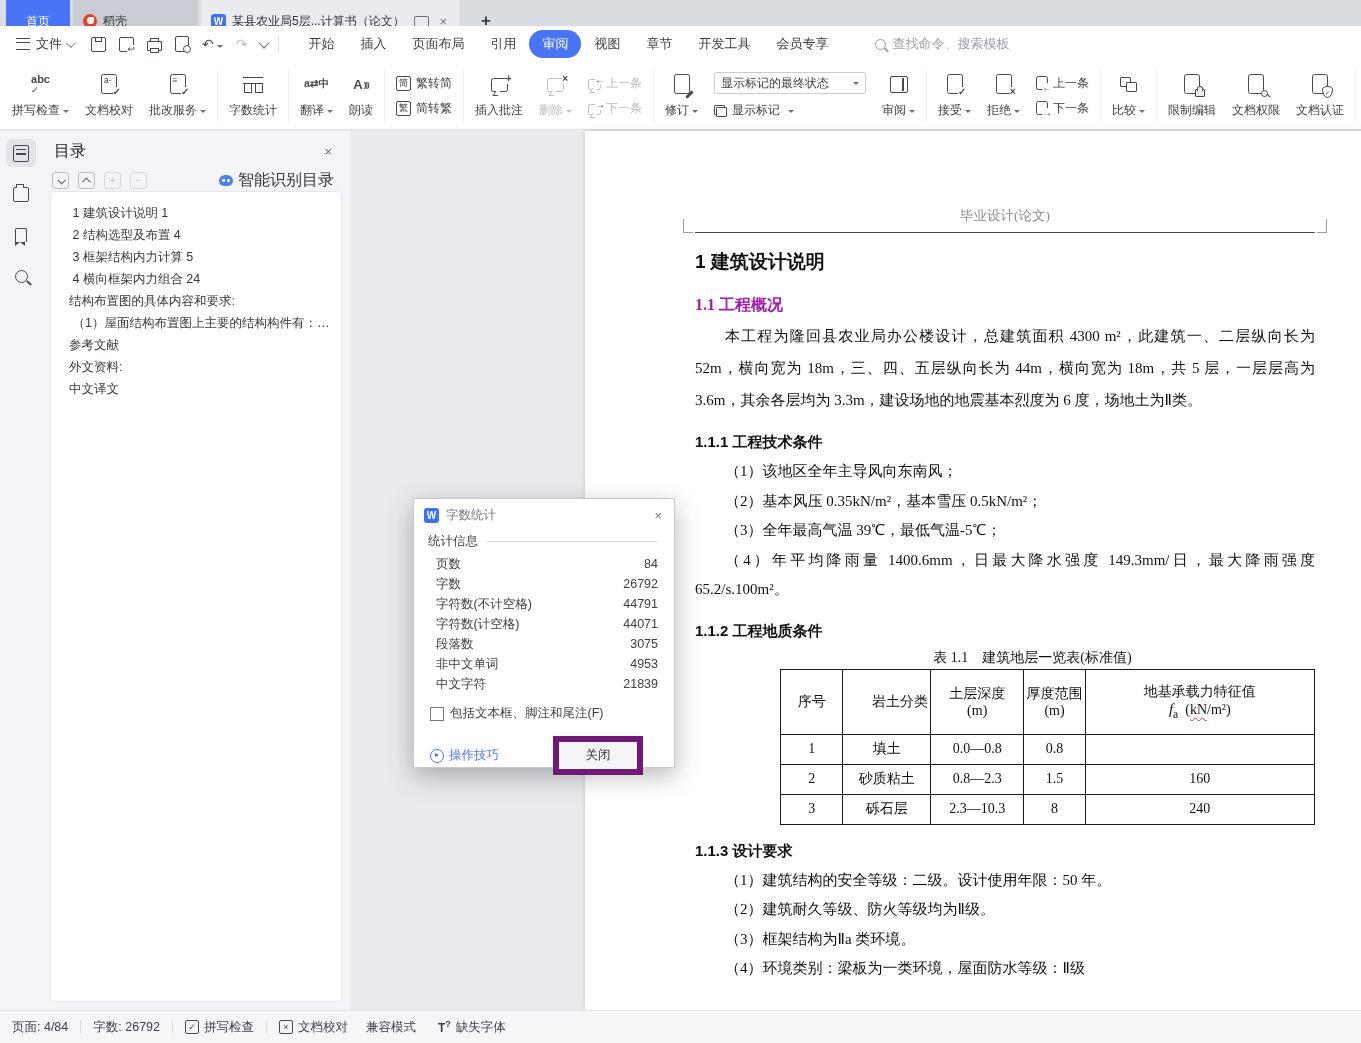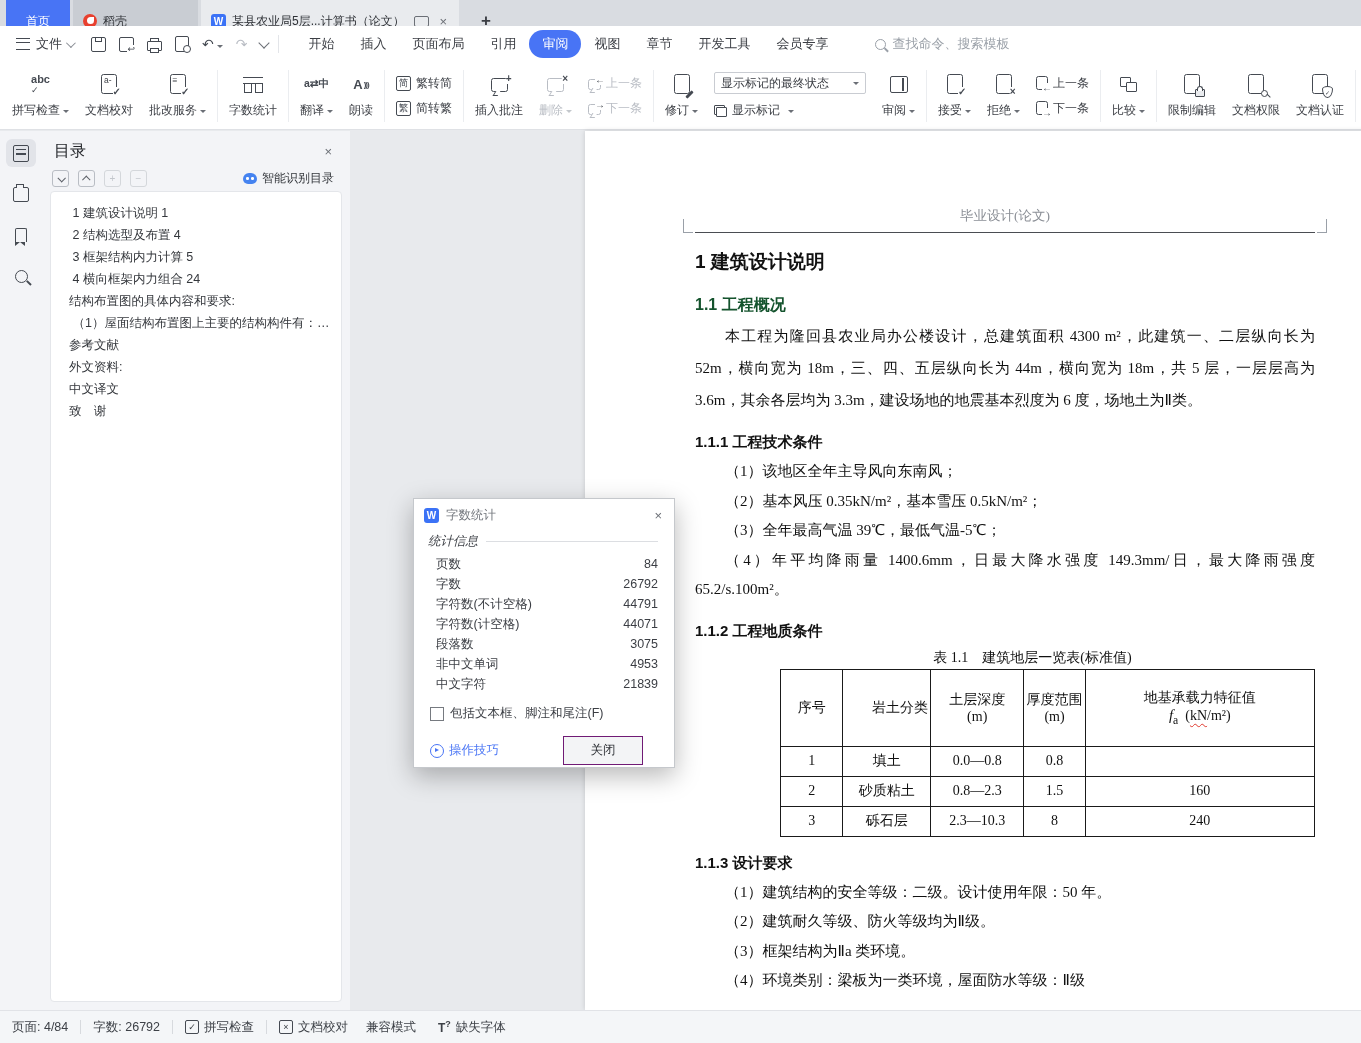--- a/index.html
+++ b/index.html
@@ -104,65 +104,65 @@
   .i-search2::after{content:"";position:absolute;width:6px;height:1.7px;background:#454a52;transform:rotate(45deg);right:-5px;bottom:-2px;}
   .tocpanel{position:absolute;left:42px;top:0;right:2px;bottom:0;}
   .toc-head{display:flex;align-items:center;justify-content:space-between;padding:10px 14px 2px 12px;}
   .toc-title{font-size:16px;color:#24262b;}
   .toc-tools{display:flex;align-items:center;padding:6px 14px 8px 10px;}
   .tt-btn{width:15px;height:15px;border:1px solid #b9bdc4;border-radius:3px;margin-right:9px;display:flex;align-items:center;justify-content:center;font-size:10px;color:#5d6168;background:#f3f4f7;}
   .tt-btn.lt{color:#c3c7cc;border-color:#d4d7db;}
   .tt-chev{width:5px;height:5px;border-right:1.3px solid #5d6168;border-bottom:1.3px solid #5d6168;}
   .tt-chev.up{transform:rotate(-135deg) translateY(-1px);}
   .tt-chev.dn{transform:rotate(45deg) translateY(-1px);}
-  .smart{margin-left:auto;display:flex;align-items:center;gap:5px;font-size:12px;color:#34373c;}
+  .smart{margin-left:auto;display:flex;align-items:center;gap:5px;font-size:16px;color:#34373c;}
   .ai-ic{width:14px;height:11px;background:#4583f0;border-radius:6px 6px 5px 5px;position:relative;}
   .ai-ic::after{content:"";position:absolute;left:3px;top:4px;width:2.5px;height:2.5px;border-radius:50%;background:#fff;box-shadow:5px 0 0 #fff;}
   .toc-card{position:absolute;left:8px;right:6px;top:60px;bottom:8px;background:#fff;border:1px solid #e4e6ea;border-radius:4px;padding:10px 6px;box-sizing:border-box;overflow:hidden;}
   .toc-item{font-size:12.5px;color:#34373c;line-height:22px;white-space:pre;overflow:hidden;text-overflow:ellipsis;padding-left:12px;}
   
   .docarea{position:absolute;left:350px;top:131px;right:0;bottom:33px;background:#e8eaed;}
   .page{position:absolute;left:235px;top:0;width:800px;bottom:0;background:#fff;box-shadow:0 0 5px rgba(0,0,0,.15);}
   .page-inner{padding:76px 70px 0 110px;}
   .doc-header{position:relative;text-align:center;color:#8b8f96;font-size:13.5px;font-family:"Liberation Serif",serif;
               padding-bottom:7px;border-bottom:1.2px solid #4a4d52;}
   .mark{position:absolute;bottom:-1px;width:9px;height:13px;border-bottom:1px solid #9aa0a8;}
   .mark.l{left:-12px;border-left:1px solid #9aa0a8;}
   .mark.r{right:-12px;border-right:1px solid #9aa0a8;}
   .dh1{font-size:19px;font-weight:bold;color:#111;margin:16px 0 2px;font-family:"Liberation Sans",sans-serif;}
-  .dh2{font-size:16px;font-weight:bold;color:#14532d;margin:20px 0 4px;font-family:Liberation Sans, sans-serif;}
+  .dh2{font-size:16px;font-weight:bold;color:#a21caf;margin:20px 0 4px;font-family:Liberation Serif, serif;}
   .dh3{font-size:15px;font-weight:bold;color:#111;margin:17px 0 5px;font-family:"Liberation Sans",sans-serif;}
   .para{font-family:"Liberation Serif",serif;font-size:15px;line-height:32px;text-align:justify;text-indent:2em;color:#111;margin:4px 0;}
   .item{font-family:"Liberation Serif",serif;font-size:15px;line-height:29.5px;text-align:justify;text-indent:2em;color:#111;}
   .tbl-cap{font-family:"Liberation Serif",serif;font-size:14px;color:#111;text-align:center;width:505px;margin:8px 0 2px 85px;}
   .gtable{border-collapse:collapse;margin-left:85px;font-family:"Liberation Serif",serif;font-size:14px;color:#111;text-align:center;}
   .gtable td,.gtable th{border:1px solid #1a1a1a;font-weight:normal;padding:0 2px;}
   .gtable th{height:60px;}
   .gtable td{height:29px;}
   .c1{width:38px;}.c2{width:84px;text-align:right;}.c3{width:90px;}.c4{width:57px;}.c5{width:228px;}
-  .th-seq{line-height:24px;word-break:break-all;padding:8px 12px !important;}
+  .th-seq{line-height:24px;word-break:break-all;padding:2px 12px !important;}
   .fa-sym{font-style:italic;font-size:15px;}
   .kn-wavy{text-decoration:underline wavy #e03a2f;text-decoration-thickness:1px;text-underline-offset:3px;}
   
   .dialog{position:absolute;left:413px;top:498px;width:262px;height:270px;background:#fff;border:1px solid #c5c8cc;
           box-shadow:0 8px 24px rgba(0,0,0,.28);z-index:50;box-sizing:border-box;}
   .dlg-title{height:32px;display:flex;align-items:center;padding:0 10px;gap:7px;}
   .dlg-title .t{font-size:12.5px;color:#75797f;flex:1;}
   .dlg-body{padding:2px 16px 0 14px;}
-  .dlg-sec{display:flex;align-items:center;font-size:12.5px;color:#3b3e44;font-style:italic;}
+  .dlg-sec{display:flex;align-items:center;font-size:12.5px;color:#3b3e44;}
   .dlg-sec .rule{flex:1;border-top:1px solid #dcdee2;margin-left:8px;}
   .stat-row{display:flex;justify-content:space-between;font-size:12.5px;color:#3b3e44;line-height:20px;padding-left:8px;}
   .stats{margin-top:4px;}
   .cbx-row{display:flex;align-items:center;gap:6px;margin:11px 0 0 2px;font-size:12.5px;color:#3b3e44;}
   .cbx{width:12px;height:12px;border:1.2px solid #767a80;background:#fff;flex:none;}
   .dlg-foot{display:flex;align-items:center;justify-content:space-between;margin:14px 15px 0 2px;}
   .tips{display:flex;align-items:center;gap:5px;color:#4874f5;font-size:12.5px;}
   .play-ic{width:12px;height:12px;border:1.2px solid #4874f5;border-radius:50%;position:relative;}
   .play-ic::after{content:"";position:absolute;left:4px;top:3px;border-left:4px solid #4874f5;border-top:2.6px solid transparent;border-bottom:2.6px solid transparent;}
-  .btn-close{width:78px;height:27px;background:#f3f4f6;border:1px solid #701a75;font-size:12.5px;color:#2f3237;
+  .btn-close{width:78px;height:27px;background:#f3f4f6;border:6px solid #701a75;font-size:12.5px;color:#2f3237;
              display:flex;align-items:center;justify-content:center;}
   
   .statusbar{position:absolute;left:0;bottom:0;width:100%;height:33px;background:#f4f6f8;border-top:1px solid #e1e3e7;
              display:flex;align-items:center;font-size:12.5px;color:#3d4147;padding-left:12px;box-sizing:border-box;gap:12px;}
   .sdiv{width:1px;height:14px;background:#d7dade;}
   .st-item{display:flex;align-items:center;gap:5px;}
   .i-cbx{width:12px;height:12px;border:1.3px solid #454a52;border-radius:2px;font-size:9px;display:flex;align-items:center;justify-content:center;line-height:1;}
   .i-tq{font-weight:bold;font-size:12px;}
   .i-tq sup{font-size:9px;}
 </style>
@@ -491,21 +491,20 @@
         <div class="toc-item">结构布置图的具体内容和要求:</div>
 
         <div class="toc-item"> （1）屋面结构布置图上主要的结构构件有：框...</div>
 
         <div class="toc-item">参考文献</div>
 
         <div class="toc-item">外文资料:</div>
 
         <div class="toc-item">中文译文</div>
 
-        <div class="toc-item">致　谢</div>
       </div>
   </div>
 </div>
 
 <div class="docarea">
   <div class="page">
     <div class="page-inner">
       <div class="doc-header">
         <span class="mark l"></span><span class="mark r"></span>
         <span>毕业设计(论文)</span>

